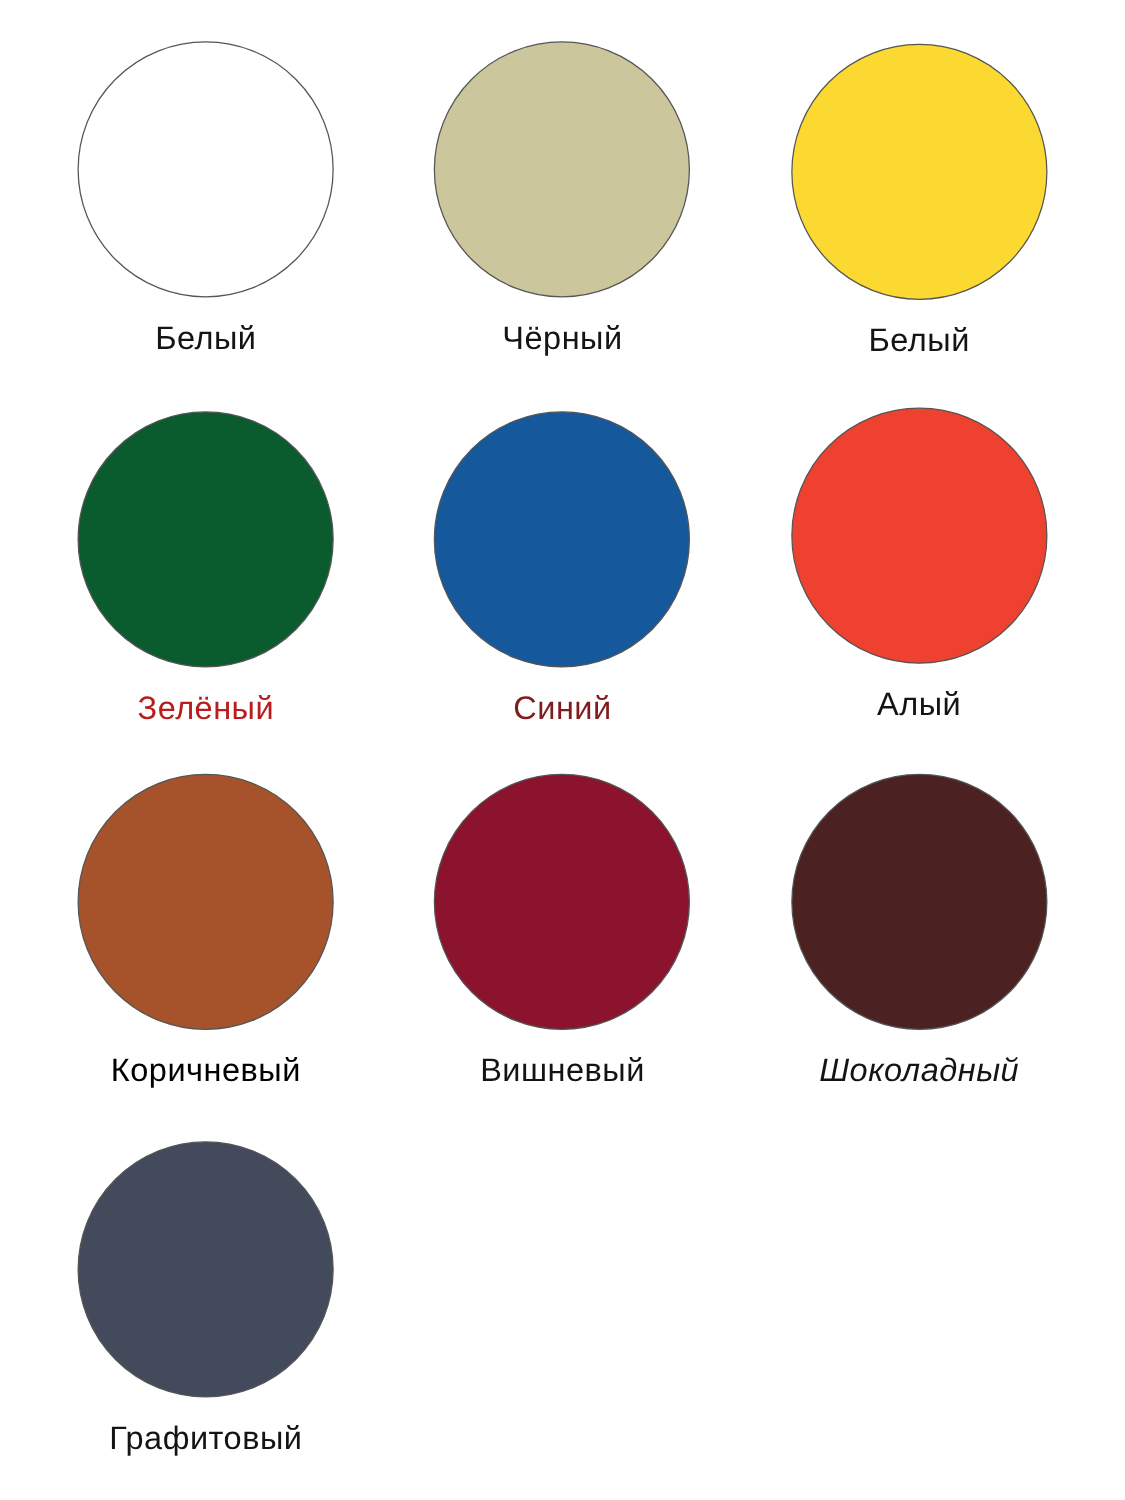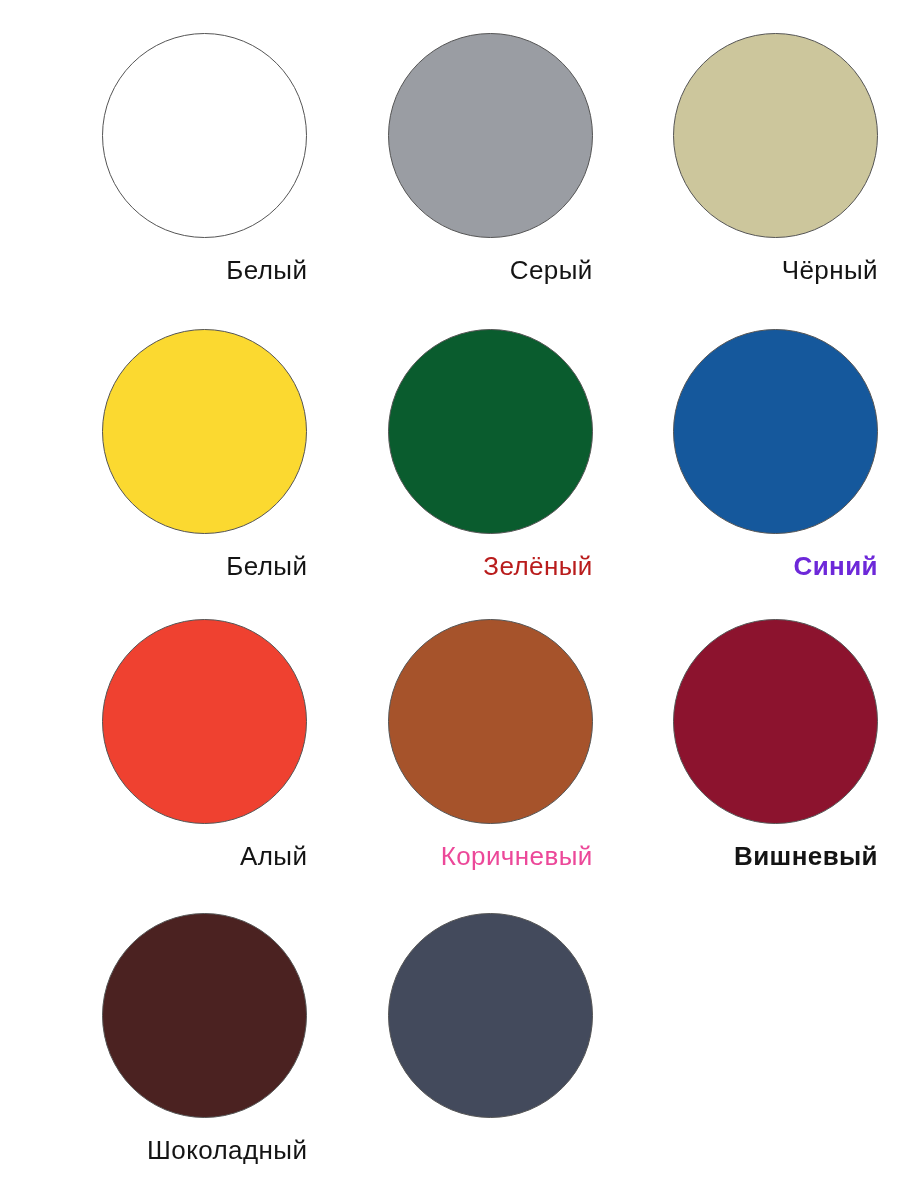--- a/index.html
+++ b/index.html
@@ -22,21 +22,21 @@
     height: 1200px;
     display: grid;
     grid-template-columns: repeat(3, 1fr);
     grid-template-rows: repeat(4, 1fr);
     padding: 14px 22px 12px 22px;
   }
 
   .swatch-cell {
     display: flex;
     flex-direction: column;
-    align-items: flex-end;
+    align-items: center;
     justify-content: flex-start;
     position: relative;
   }
 
   .swatch-circle {
     width: 205px;
     height: 205px;
     border-radius: 50%;
     box-sizing: border-box;
     border: 1.4px solid #555555;
@@ -64,55 +64,52 @@
 </head>
 <body style="background: rgb(255, 255, 255);">
 
 <div class="palette-grid">
 
   <div class="swatch-cell row-1">
     <div class="swatch-circle" style="background-color: rgb(255, 255, 255); border-color: rgb(85, 85, 85);"></div>
     <div class="swatch-label" style="color: rgb(20, 20, 20);">Белый</div>
   </div>
   <div class="swatch-cell row-1">
-    <div class="swatch-circle" style="background-color: rgb(154, 157, 163); border-color: rgb(85, 85, 85);"></div>
-    <div class="swatch-label" style="color: rgb(20, 20, 20);">Серый</div>
-  </div>
-  <div class="swatch-cell row-1">
     <div class="swatch-circle" style="background-color: rgb(204, 198, 156); border-color: rgb(85, 85, 85);"></div>
     <div class="swatch-label" style="color: rgb(20, 20, 20);">Чёрный</div>
   </div>
 
   <div class="swatch-cell row-2">
     <div class="swatch-circle" style="background-color: rgb(251, 217, 48); border-color: rgb(85, 85, 85);"></div>
     <div class="swatch-label" style="color: rgb(20, 20, 20);">Белый</div>
   </div>
   <div class="swatch-cell row-2">
     <div class="swatch-circle" style="background-color: rgb(10, 92, 46); border-color: rgb(85, 85, 85);"></div>
     <div class="swatch-label" style="color: #b91c1c;">Зелёный</div>
   </div>
   <div class="swatch-cell row-2">
     <div class="swatch-circle" style="background-color: rgb(21, 88, 156); border-color: rgb(85, 85, 85);"></div>
-    <div class="swatch-label" style="color: #6d28d9; font-weight: bold;">Синий</div>
+    <div class="swatch-label" style="color: #7f1d1d;">Синий</div>
   </div>
 
   <div class="swatch-cell row-3">
     <div class="swatch-circle" style="background-color: rgb(239, 65, 48); border-color: rgb(85, 85, 85);"></div>
     <div class="swatch-label" style="color: rgb(20, 20, 20);">Алый</div>
   </div>
   <div class="swatch-cell row-3">
     <div class="swatch-circle" style="background-color: rgb(166, 83, 43); border-color: rgb(85, 85, 85);"></div>
-    <div class="swatch-label" style="color: #ec4899;">Коричневый</div>
+    <div class="swatch-label" style="color: #000000;">Коричневый</div>
   </div>
   <div class="swatch-cell row-3">
     <div class="swatch-circle" style="background-color: rgb(140, 19, 46); border-color: rgb(85, 85, 85);"></div>
-    <div class="swatch-label" style="color: rgb(20, 20, 20); font-weight: bold;">Вишневый</div>
+    <div class="swatch-label" style="color: rgb(20, 20, 20);">Вишневый</div>
   </div>
 
   <div class="swatch-cell row-4">
     <div class="swatch-circle" style="background-color: rgb(75, 34, 33); border-color: rgb(85, 85, 85);"></div>
-    <div class="swatch-label" style="color: rgb(20, 20, 20);">Шоколадный</div>
+    <div class="swatch-label" style="color: rgb(20, 20, 20); font-style: italic;">Шоколадный</div>
   </div>
   <div class="swatch-cell row-4">
     <div class="swatch-circle" style="background-color: rgb(67, 74, 92); border-color: rgb(85, 85, 85);"></div>
+    <div class="swatch-label" style="color: rgb(20, 20, 20);">Графитовый</div>
   </div>
 
 </div>
 
 </body></html>

